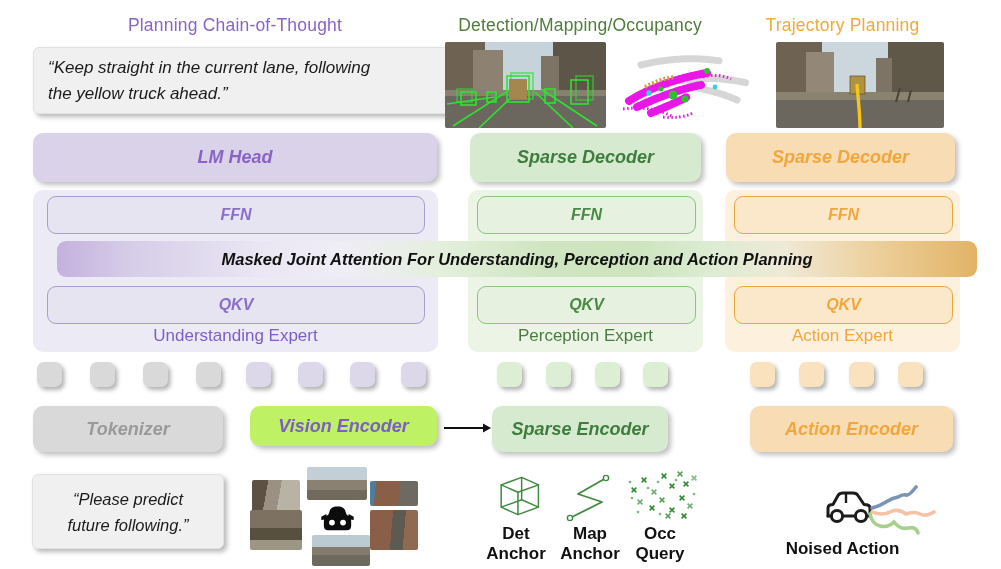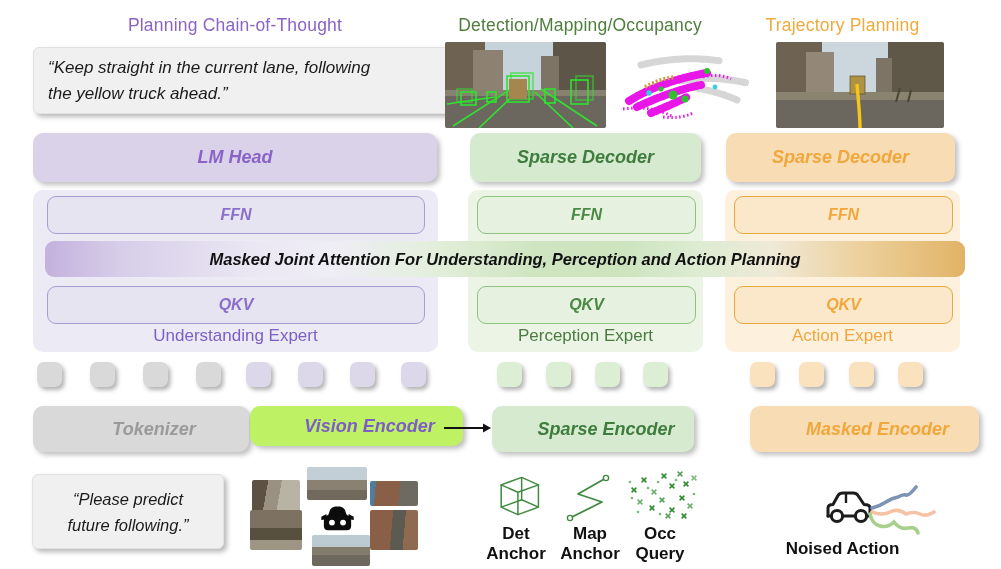--- a/index.html
+++ b/index.html
@@ -22,31 +22,31 @@
   }
   .container{border-radius:10px;}
   .innerbox{
     border-radius:9px;display:flex;align-items:center;justify-content:center;
     font-weight:bold;font-style:italic;font-size:16px;border:1.5px solid;
   }
   .band{
     border-radius:9px;display:flex;align-items:center;justify-content:center;
     font-weight:bold;font-style:italic;font-size:16.5px;color:#111;
     background:linear-gradient(90deg,#c4b1de 0%,#d6cde8 8%,#eae6f3 22%,#efedf6 31%,#e3efdc 42%,#cfe5c1 53%,#cde4bf 63%,#dcecd2 71%,#efe9d8 79%,#edd2a0 88%,#e2b366 100%);
+    margin-left:12px;
   }
   .expert{font-weight:normal;font-size:17px;text-align:center;}
   .token{
     width:25px;height:25px;border-radius:7px;position:absolute;top:0;
     box-shadow:2.5px 3px 4px rgba(0,0,0,0.3);
   }
   .enc{
     border-radius:10px;display:flex;align-items:center;justify-content:center;
     font-weight:bold;font-style:italic;font-size:18px;
     box-shadow:3px 3px 5px rgba(0,0,0,0.25);
-    padding-left:26px;
   }
   .photo{border-radius:2px;overflow:hidden;}
   .anchor-label{font-weight:bold;font-size:17px;color:#111;text-align:center;line-height:20px;}
   .cam{position:absolute;border-radius:2px;}
 </style>
 </head>
 <body>
 
 <div id="stage">
 
@@ -172,21 +172,21 @@
 
   <div class="abs enc" style="left:33px;top:406px;width:190px;height:46px;background:#d9d9d9;color:#9a9a9a;">Tokenizer</div>
   <div class="abs enc" style="left:250px;top:406px;width:187px;height:40px;background:#bef264;color:#7d5ec6;">Vision Encoder</div>
   <div class="abs" style="left:441px;top:419px;width:52px;height:18px;">
     <svg width="52" height="18" viewBox="0 0 52 18">
       <line x1="3" y1="9" x2="42" y2="9" stroke="#111" stroke-width="1.8"></line>
       <path d="M42,4.5 L50,9 L42,13.5 z" fill="#111"></path>
     </svg>
   </div>
   <div class="abs enc" style="left:492px;top:406px;width:176px;height:46px;background:#d6ead0;color:#3f7d3f;">Sparse Encoder</div>
-  <div class="abs enc" style="left:750px;top:406px;width:203px;height:46px;background:#f8ddb4;color:#f0a73c;">Masked Encoder</div>
+  <div class="abs enc" style="left:750px;top:406px;width:203px;height:46px;background:#f8ddb4;color:#f0a73c;">Action Encoder</div>
 
   <div class="abs bubble" style="left:32px;top:474px;width:190px;height:73px;font-size:16.5px;text-align:center;">
     <span class="ln">“Please predict</span>
     <span class="ln">future following.”</span>
   </div>
 
   <div class="abs" style="left:248px;top:464px;width:190px;height:105px;">
     <div class="cam" style="left:59px;top:3px;width:60px;height:33px;background:linear-gradient(#c3cfd6 38%,#8a8173 38% 70%,#70695c 70%);"></div>
     <div class="cam" style="left:4px;top:16px;width:48px;height:36px;background:linear-gradient(100deg,#5c5143 30%,#9b9182 30% 55%,#b9b3a6 55%);"></div>
     <div class="cam" style="left:2px;top:46px;width:52px;height:40px;background:linear-gradient(#7d7262 45%,#58503f 45% 75%,#9d9685 75%);"></div>

